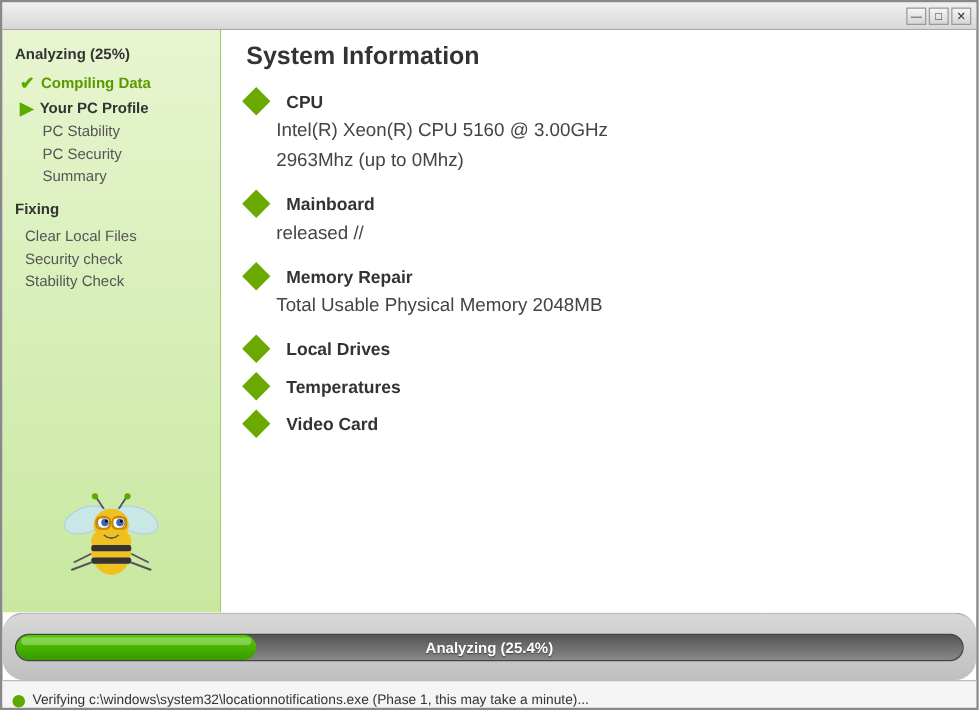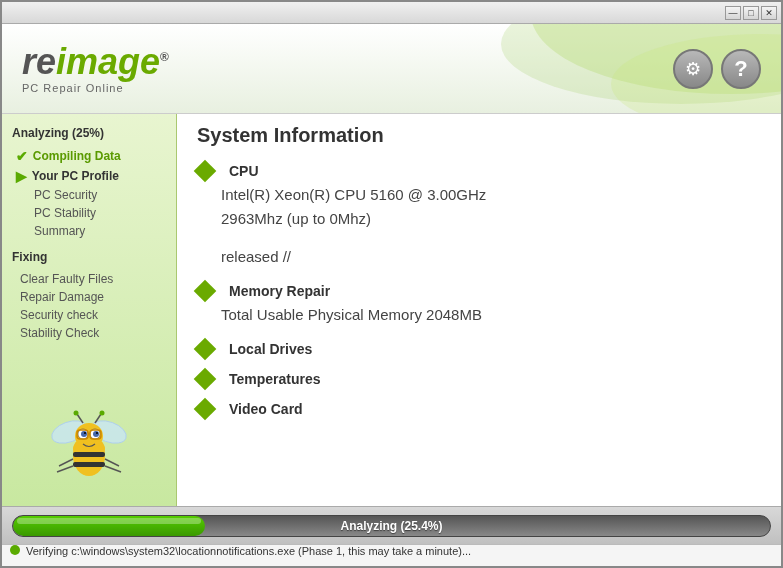--- a/index.html
+++ b/index.html
@@ -262,28 +262,29 @@
       background: #f0f0f0;
       border-left: 1px solid #ccc;
     }
     .content-panel::-webkit-scrollbar-thumb {
       background: linear-gradient(to right, #d0d0d0, #b0b0b0);
       border: 1px solid #aaa;
     }
 
     
     .progress-bar-area {
-      height: 38px;
+      height: 54px;
       background: linear-gradient(to bottom, #d8d8d8, #c0c0c0);
       border-top: 1px solid #aaa;
       display: flex;
       align-items: center;
       padding: 0 10px;
       gap: 10px;
       flex-shrink: 0;
+      border-radius: 17px;
     }
 
     .progress-bar-track {
       flex: 1;
       height: 22px;
       background: linear-gradient(to bottom, #555, #888);
       border-radius: 11px;
       border: 1px solid #444;
       overflow: hidden;
       position: relative;
@@ -342,21 +343,21 @@
       height: 8px;
       background: #333;
     }
 
     
     .status-bar {
       height: 22px;
       background: #f5f5f5;
       border-top: 1px solid #bbb;
       display: flex;
-      align-items: flex-start;
+      align-items: flex-end;
       padding: 0 8px;
       font-size: 11px;
       color: #333;
       flex-shrink: 0;
       gap: 6px;
     }
 
     .status-dot {
       width: 10px;
       height: 10px;
@@ -371,70 +372,48 @@
 <div class="window">
 
   <div class="title-bar">
     <div class="title-bar-buttons">
       <div class="title-bar-btn">—</div>
       <div class="title-bar-btn">□</div>
       <div class="title-bar-btn">✕</div>
     </div>
   </div>
 
-  <div class="header">
-    <svg class="header-bg-curves" viewBox="0 0 400 90" preserveAspectRatio="none">
-      <ellipse cx="350" cy="-10" rx="200" ry="80" fill="rgba(180,220,100,0.3)"></ellipse>
-      <ellipse cx="300" cy="20" rx="180" ry="60" fill="rgba(150,200,80,0.2)"></ellipse>
-      <ellipse cx="380" cy="60" rx="150" ry="50" fill="rgba(200,230,120,0.25)"></ellipse>
-    </svg>
-    <div class="logo">
-      <div class="logo-text">
-        <span class="re">re</span><span class="image">image</span><span class="logo-registered">®</span>
-      </div>
-      <div class="logo-subtitle">PC Repair Online</div>
-    </div>
-    <div class="header-icons">
-      <div class="header-icon-btn">
-        <span>⚙</span>
-      </div>
-      <div class="header-icon-btn">
-        <span style="font-size:22px;font-weight:bold;">?</span>
-      </div>
-    </div>
-  </div>
 
   <div class="main-content">
 
     <div class="sidebar">
       <div class="sidebar-content">
         <div class="sidebar-section-title">Analyzing (25%)</div>
 
         <div class="sidebar-item active">
           <span class="item-icon" style="color:#5aaa00;">✔</span>
           <span>Compiling Data</span>
         </div>
         <div class="sidebar-item active-current">
           <span class="item-icon" style="color:#5aaa00;">▶</span>
           <span>Your PC Profile</span>
         </div>
         <div class="sidebar-item">
+          <span style="padding-left:18px;">PC Stability</span>
+        </div>
+        <div class="sidebar-item">
           <span style="padding-left:18px;">PC Security</span>
-        </div>
-        <div class="sidebar-item">
-          <span style="padding-left:18px;">PC Stability</span>
         </div>
         <div class="sidebar-item">
           <span style="padding-left:18px;">Summary</span>
         </div>
 
         <div class="fixing-section">
           <div class="sidebar-section-title">Fixing</div>
-          <div class="sidebar-fixing-item">Clear Faulty Files</div>
-          <div class="sidebar-fixing-item">Repair Damage</div>
+          <div class="sidebar-fixing-item">Clear Local Files</div>
           <div class="sidebar-fixing-item">Security check</div>
           <div class="sidebar-fixing-item">Stability Check</div>
         </div>
       </div>
 
       <div class="bee-container">
         <svg class="bee-svg" viewBox="0 0 100 100">
 
           <ellipse cx="30" cy="38" rx="18" ry="10" fill="rgba(200,230,255,0.7)" stroke="#aaccee" stroke-width="0.8" transform="rotate(-20,30,38)"></ellipse>
           <ellipse cx="70" cy="38" rx="18" ry="10" fill="rgba(200,230,255,0.7)" stroke="#aaccee" stroke-width="0.8" transform="rotate(20,70,38)"></ellipse>
@@ -481,20 +460,24 @@
           <div class="green-diamond"></div>
           <div class="info-section-title">CPU</div>
         </div>
         <div class="info-section-content">
           <div>Intel(R) Xeon(R) CPU 5160 @ 3.00GHz</div>
           <div>2963Mhz (up to 0Mhz)</div>
         </div>
       </div>
 
       <div class="info-section">
+        <div class="info-section-header">
+          <div class="green-diamond"></div>
+          <div class="info-section-title">Mainboard</div>
+        </div>
         <div class="info-section-content">
           <div>released //</div>
         </div>
       </div>
 
       <div class="info-section">
         <div class="info-section-header">
           <div class="green-diamond"></div>
           <div class="info-section-title">Memory Repair</div>
         </div>

